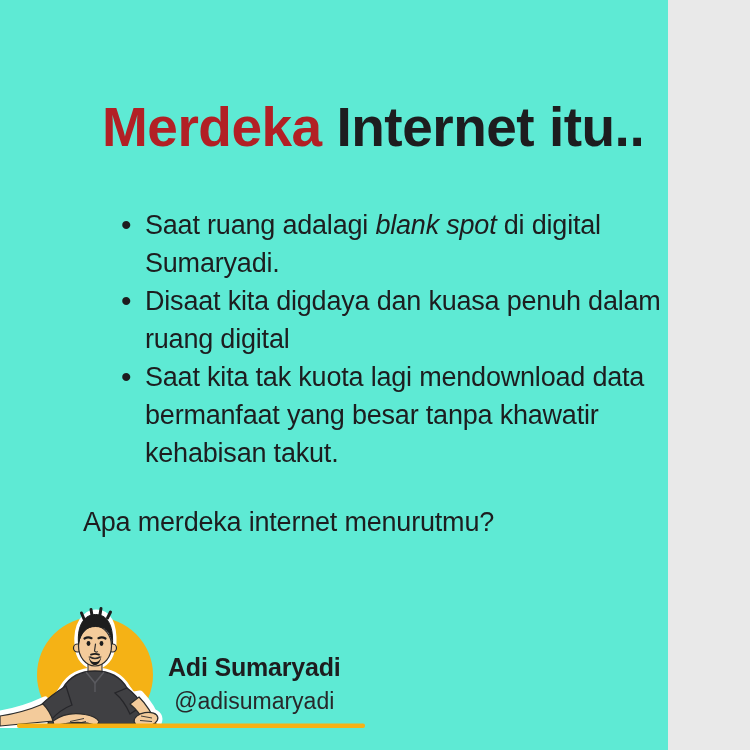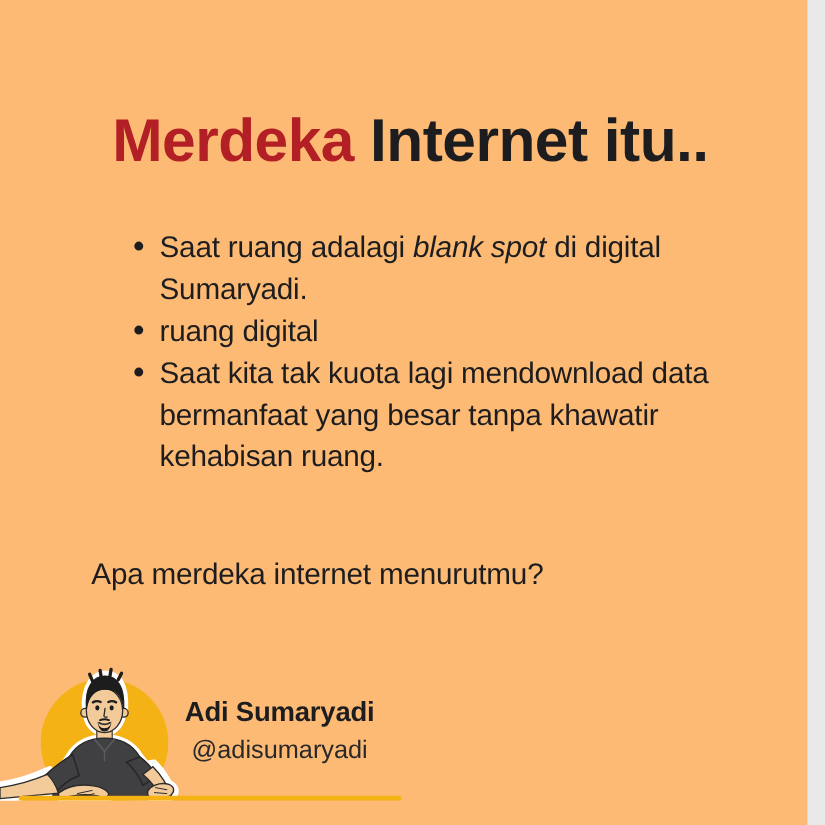--- a/index.html
+++ b/index.html
@@ -1,17 +1,17 @@
 <!DOCTYPE html>
 <html><head>
 <meta charset="utf-8">
 <style>
   html,body{margin:0;padding:0;background:#e9e9e9;}
   .page{
-    position:relative;width:734px;height:750px;background:#fdba74;
+    position:relative;width:668px;height:750px;background:#5eead4;
     font-family:"Liberation Sans",sans-serif;color:#1e1e20;overflow:hidden;text-decoration:underline;
   }
   .title{
     position:absolute;left:102px;top:97px;
     font-size:55px;font-weight:700;letter-spacing:-0.5px;line-height:60px;
     white-space:nowrap;color:#1d1d1f;
   }
   .title .hl{color:#b22025;}
   .bullets{
     position:absolute;left:121px;top:206px;
@@ -19,21 +19,21 @@
   }
   .bullet{display:flex;align-items:flex-start;}
   .dot{flex:0 0 24px;width:24px;font-size:30px;line-height:38px;color:#1d1d1f;}
   .bl .line{white-space:nowrap;}
   .it{font-style:italic;}
   .question{
     position:absolute;left:83px;top:503px;
     font-size:27px;line-height:38px;letter-spacing:-0.2px;color:#1d1d1f;white-space:nowrap;
   }
   .avatar-wrap{position:absolute;left:0;top:600px;width:380px;height:150px;}
-  .footer-text{position:absolute;left:168px;top:632px;}
+  .footer-text{position:absolute;left:168px;top:652px;}
   .name{font-size:25px;font-weight:700;line-height:30px;letter-spacing:-0.2px;color:#1d1d1f;white-space:nowrap;}
   .handle{font-size:23px;line-height:28px;margin-top:5px;color:#28282a;white-space:nowrap;text-align:center;}
 </style>
 </head>
 <body>
 
 <div class="page">
 
   <div class="title"><span class="hl">Merdeka</span><span> Internet itu..</span></div>
 
@@ -43,30 +43,31 @@
       <span class="dot">•</span>
       <div class="bl">
         <div class="line"><span>Saat ruang adalagi </span><span class="it">blank spot</span><span> di digital</span></div>
         <div class="line">Sumaryadi.</div>
       </div>
     </div>
 
     <div class="bullet">
       <span class="dot">•</span>
       <div class="bl">
+        <div class="line">Disaat kita digdaya dan kuasa penuh dalam</div>
         <div class="line">ruang digital</div>
       </div>
     </div>
 
     <div class="bullet">
       <span class="dot">•</span>
       <div class="bl">
         <div class="line">Saat kita tak kuota lagi mendownload data</div>
         <div class="line">bermanfaat yang besar tanpa khawatir</div>
-        <div class="line">kehabisan ruang.</div>
+        <div class="line">kehabisan takut.</div>
       </div>
     </div>
 
   </div>
 
   <div class="question">Apa merdeka internet menurutmu?</div>
 
   <div class="avatar-wrap">
     <svg width="380" height="150" viewBox="0 0 380 150">
       <defs>

